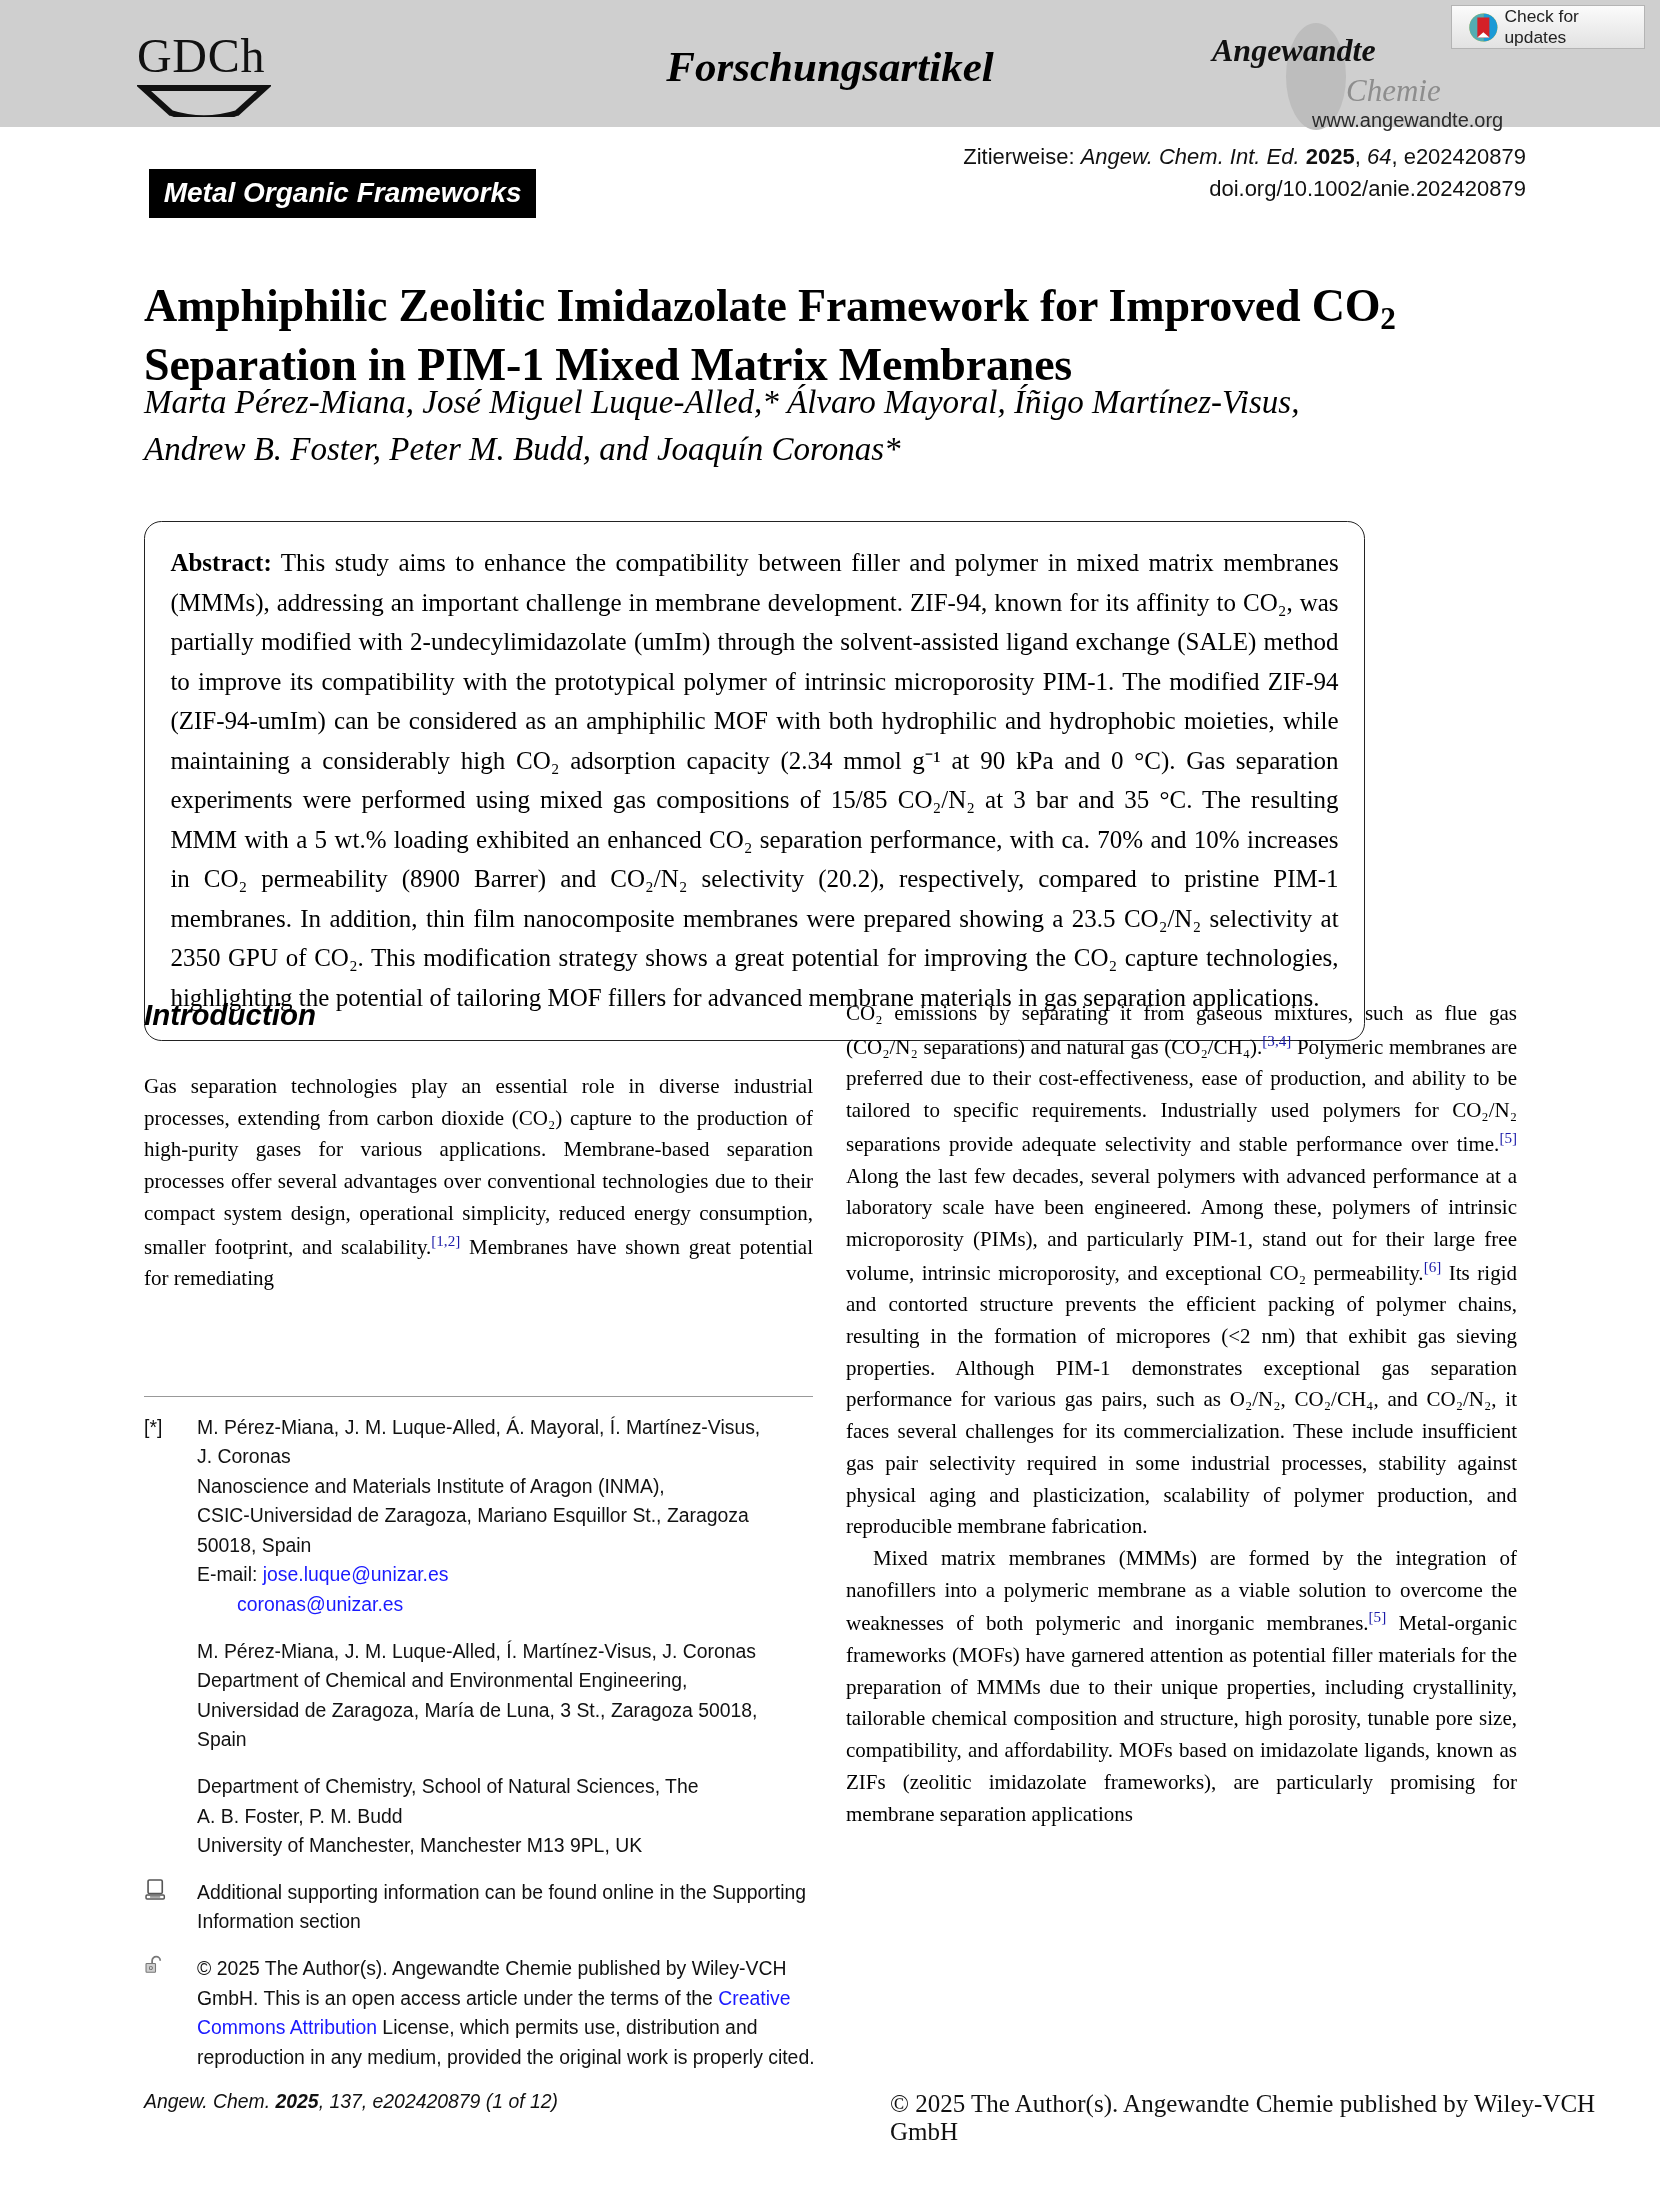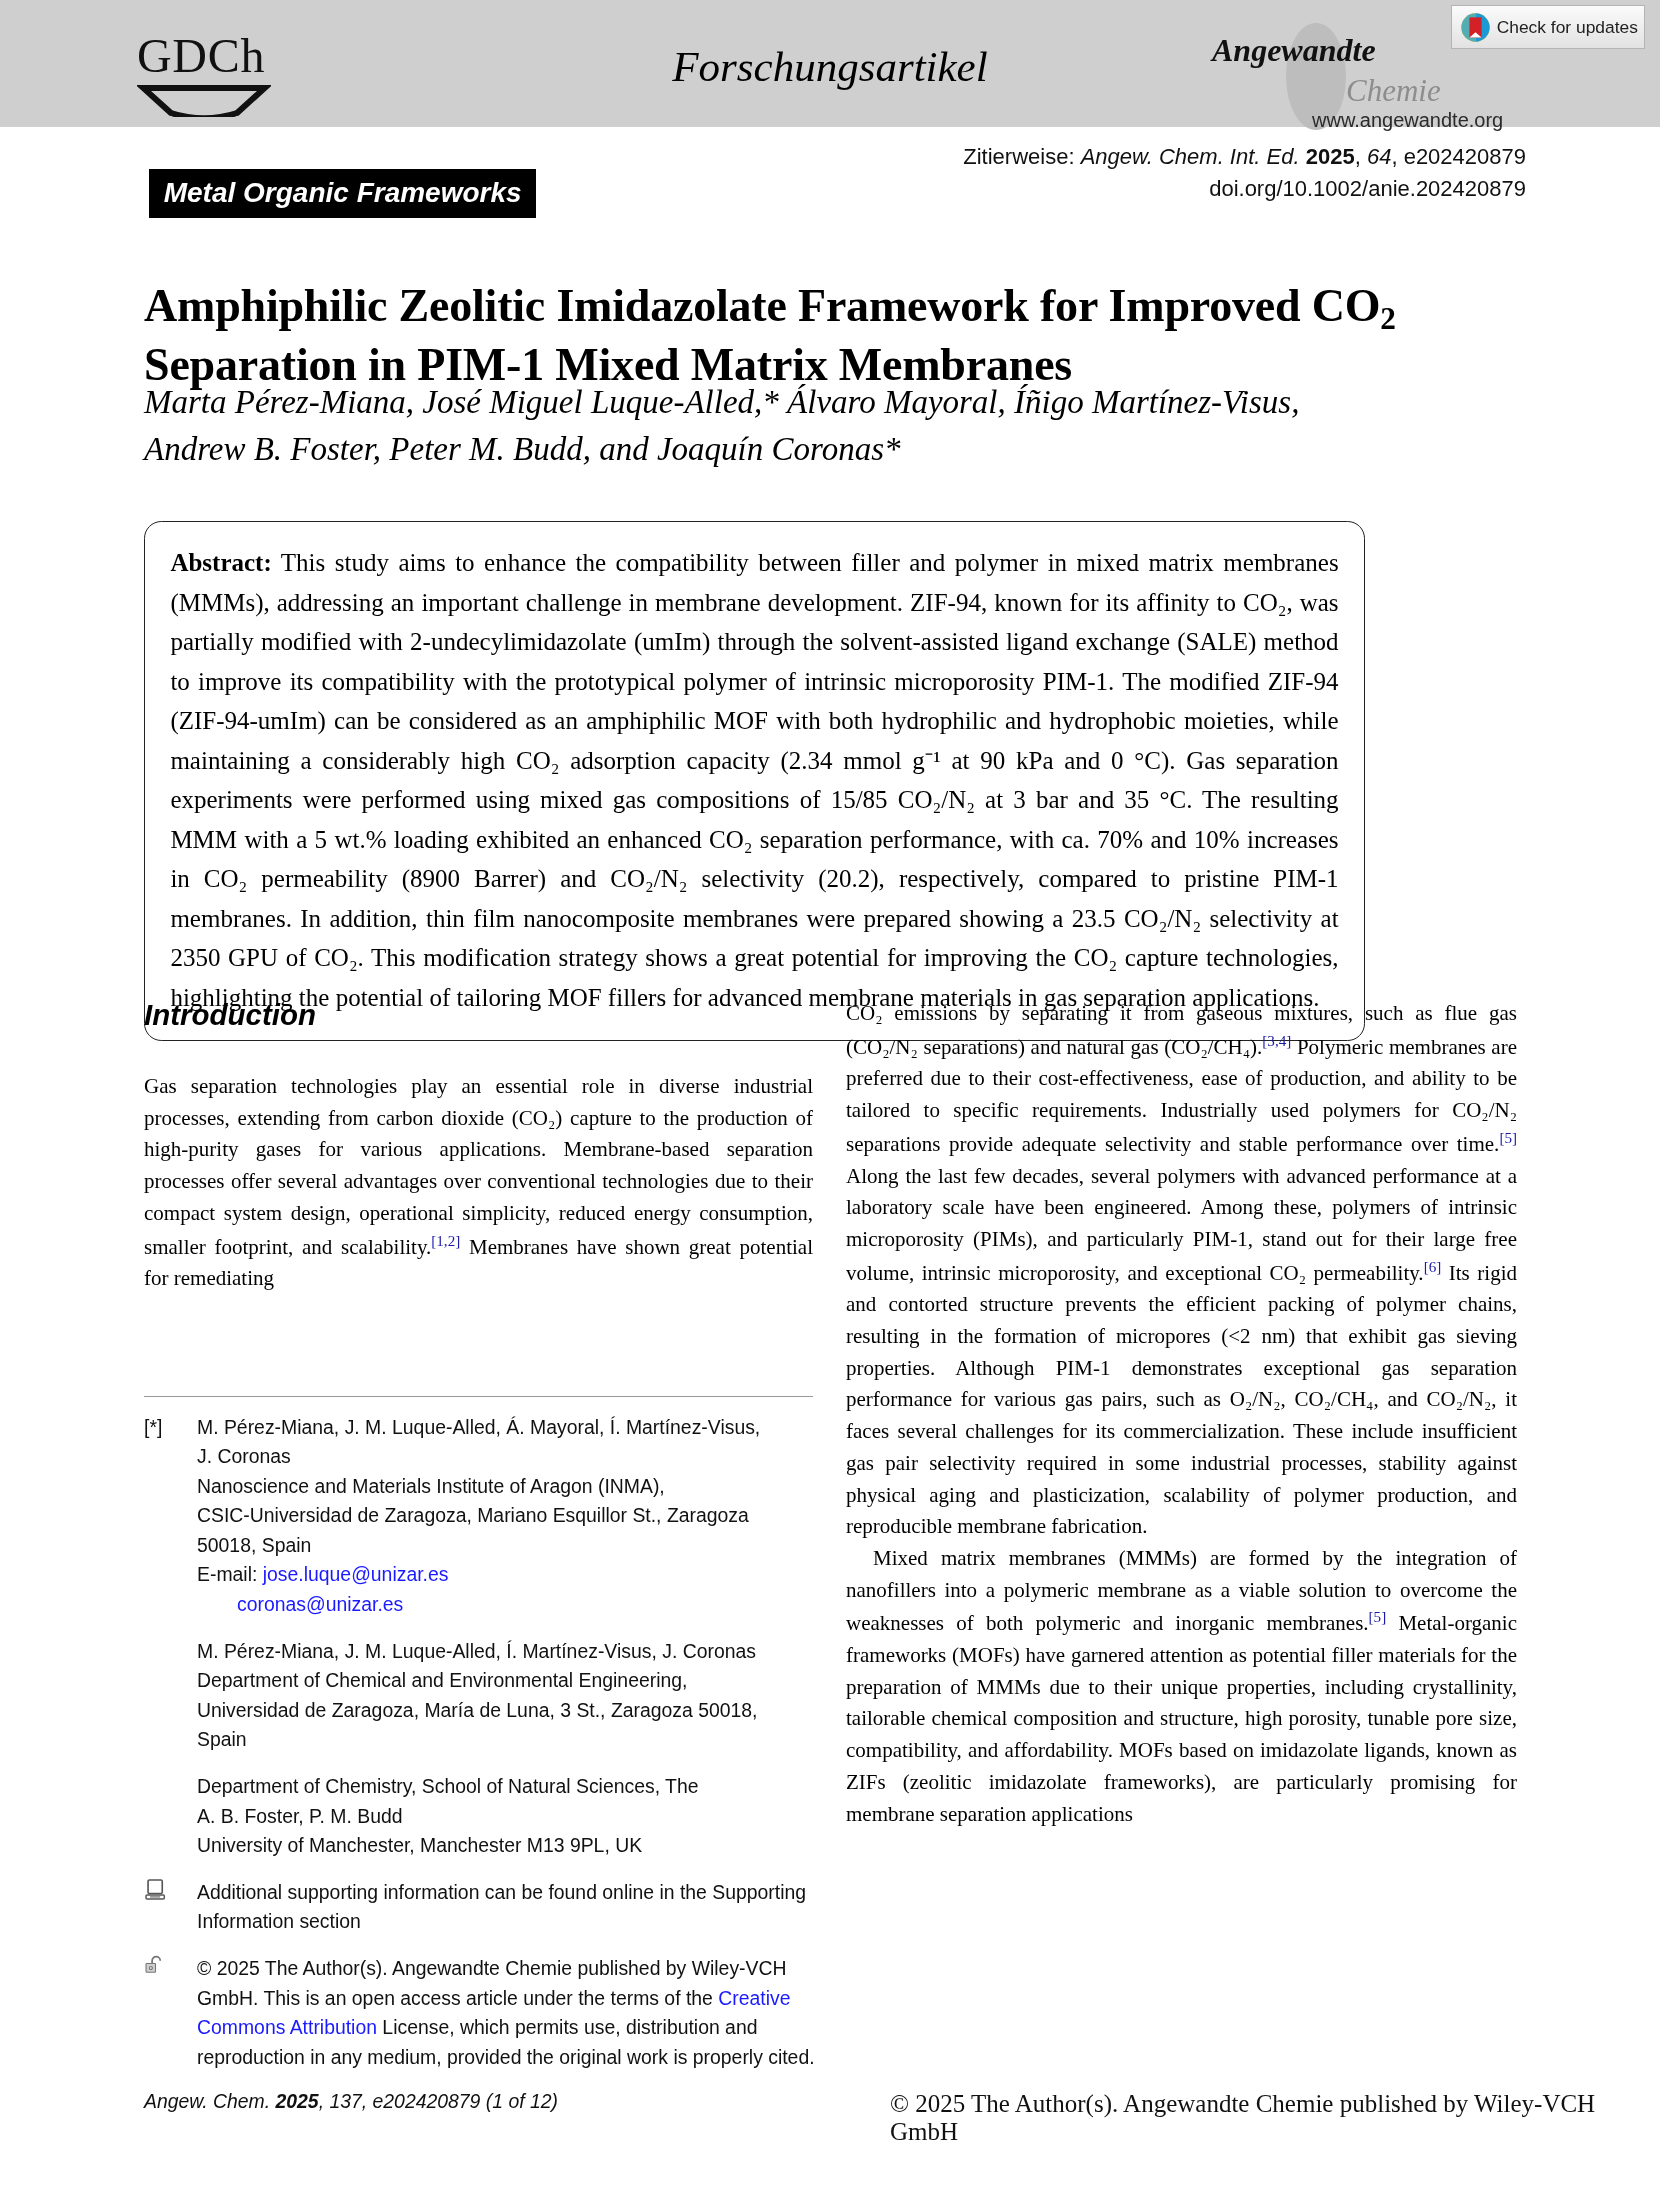--- a/index.html
+++ b/index.html
@@ -21,21 +21,21 @@
   }
   .gdch-text {
     font-family:"Liberation Serif", serif;
     font-size:48px; letter-spacing:0.7px; color:#111; line-height:1;
   }
   .gdch-bowl { margin-top:4px; }
   .banner-title {
     position:absolute; left:0; top:42px; width:1660px;
     text-align:center;
     font-family:"Liberation Serif", serif;
-    font-style:italic; font-weight:normal; font-size:43px;
+    font-style:italic; font-weight:bold; font-size:43px;
     color:#000;
   }
   .angew-block {
     position:absolute; left:1212px; top:27px; width:315px; height:94px;
   }
   .angew-ellipse {
     position:absolute; left:74px; top:-4px; width:60px; height:107px;
     background:#bdbdbd; border-radius:50%;
   }
   .angew-word {
@@ -52,21 +52,21 @@
   .angew-url {
     position:absolute; left:100px; top:82px;
     font-family:"Liberation Sans", sans-serif;
     font-size:20px; color:#2b2b2b;
   }
   .updates-badge {
     position:absolute; right:14.7px; top:5.4px;
     width:194px; height:44px;
     background:linear-gradient(#fbfbfb,#e2e2e2);
     border:0.7px solid #b4b4b4;
-    display:flex; align-items:center; gap:5.4px; padding-left:8px;
+    display:flex; align-items:center; gap:5.4px; padding-left:16px;
     box-sizing:border-box;
   }
   .updates-badge .lbl {
     font-family:"Liberation Sans", sans-serif; font-size:17.4px; color:#222;
   }
 
   
   .citation {
     position:absolute; right:134px; top:141px; width:736px;
     text-align:right;

